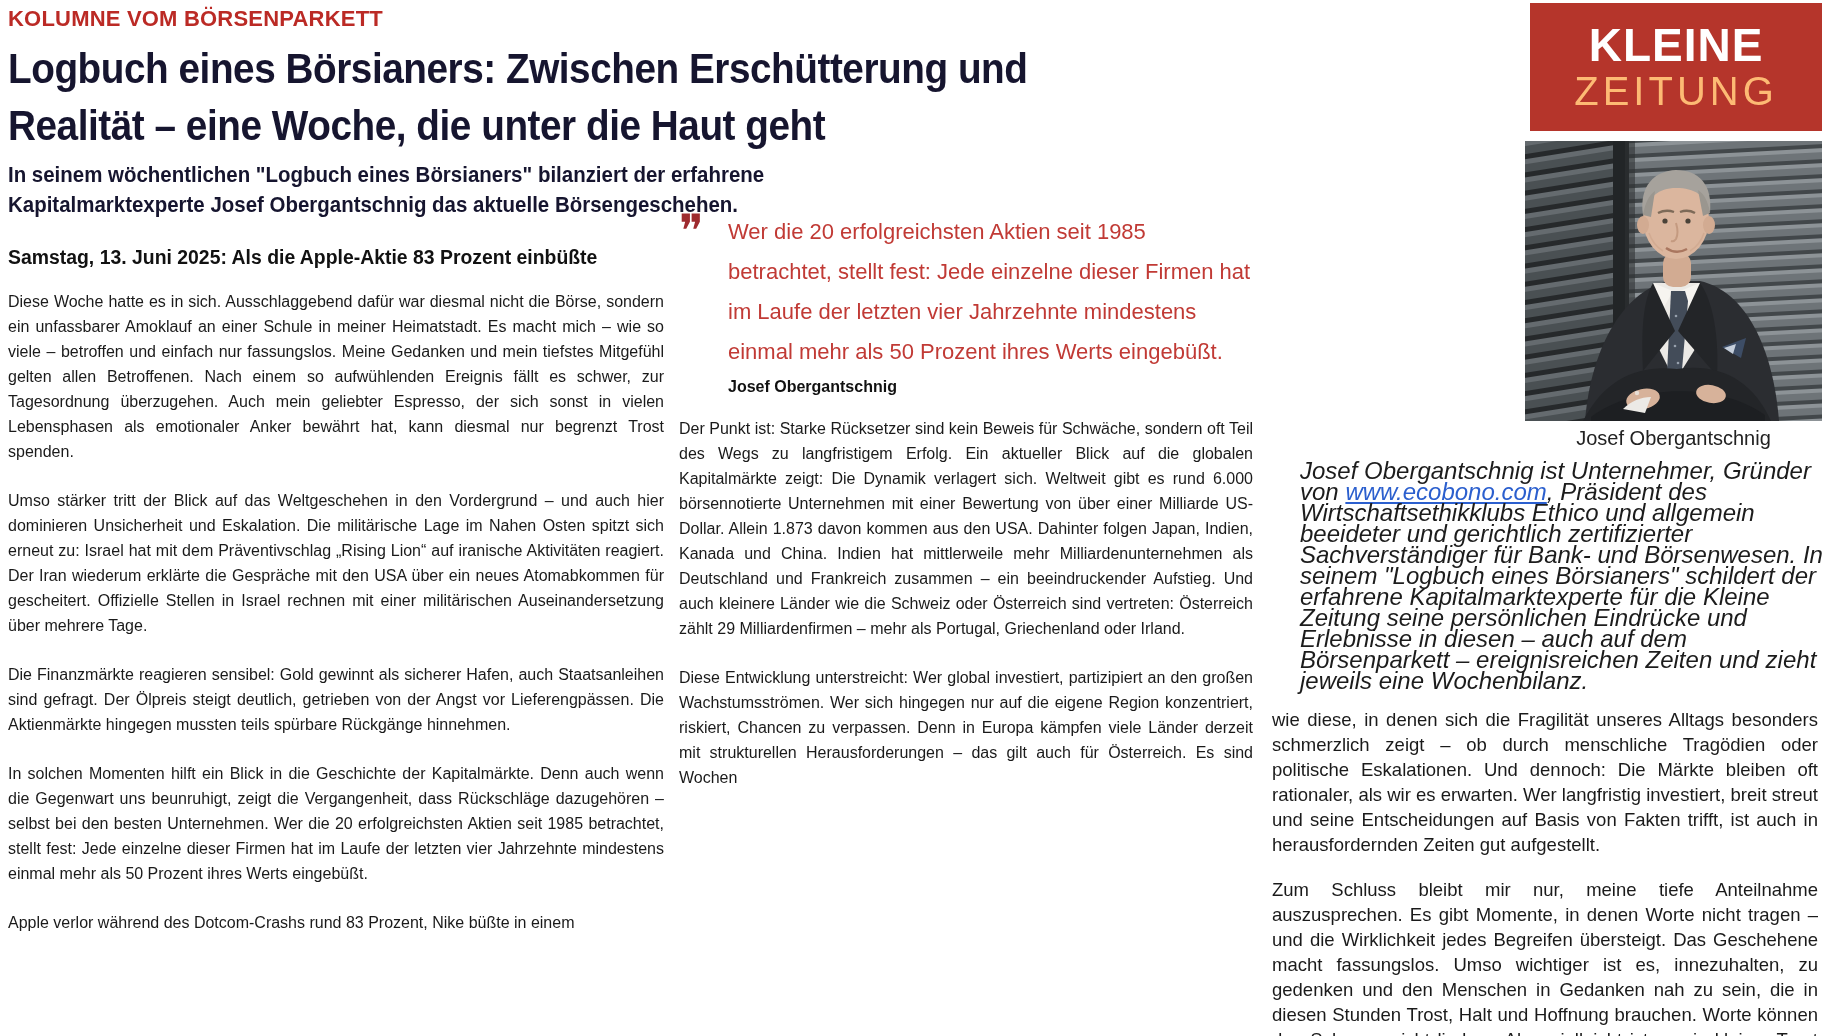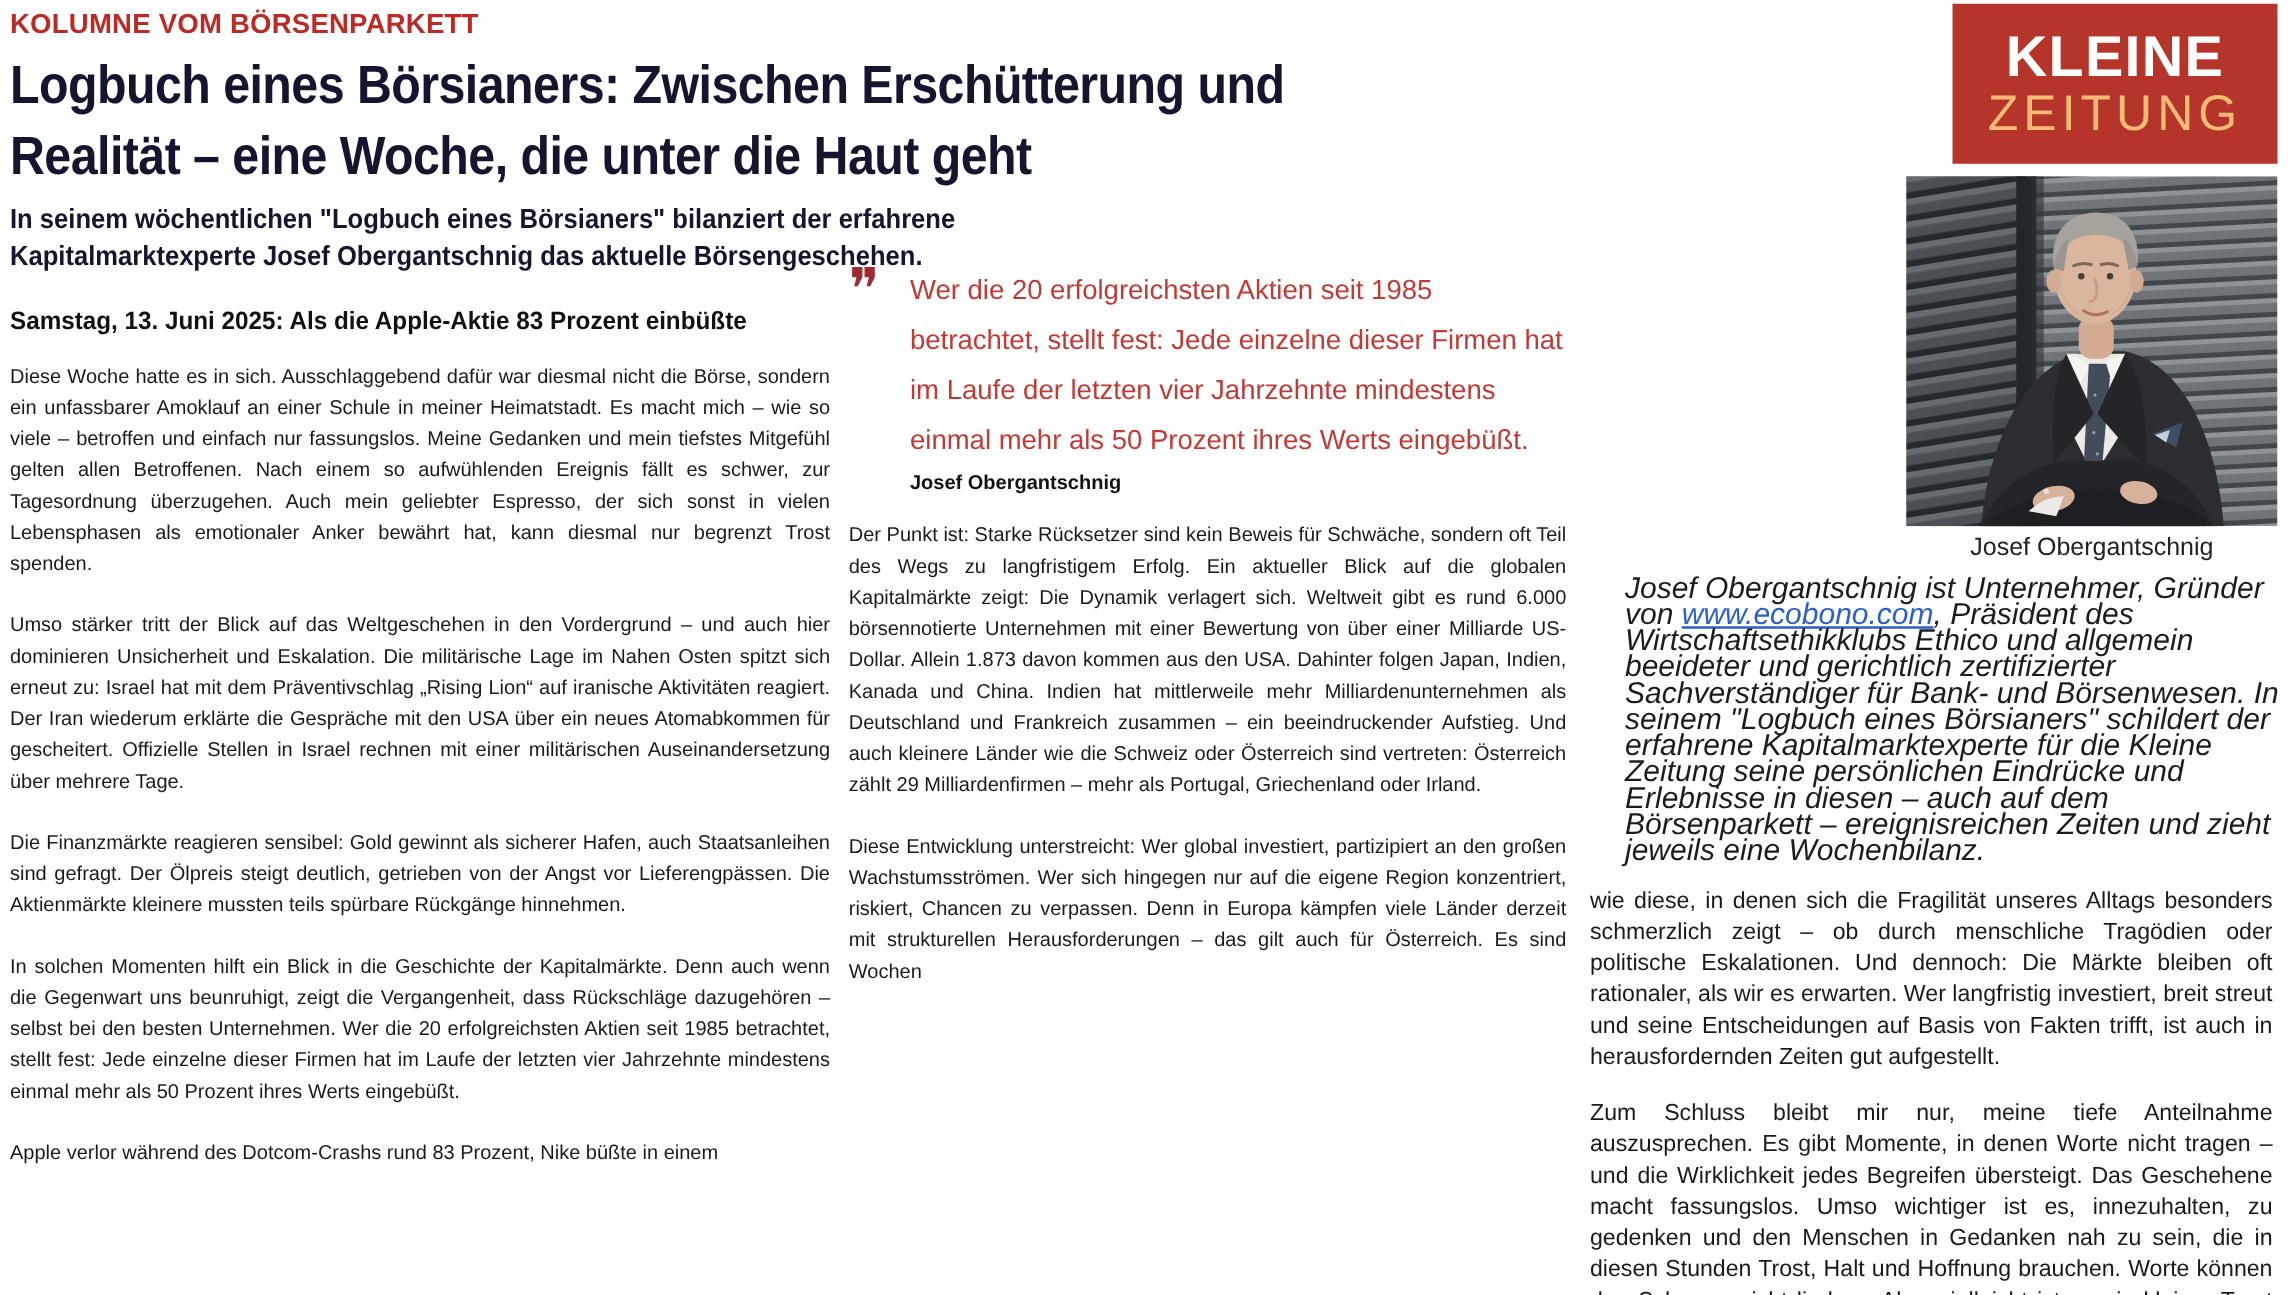--- a/index.html
+++ b/index.html
@@ -33,21 +33,21 @@
 
   .col-mid{position:absolute;left:679px;top:212px;width:574px;}
   .quote-row{display:flex;gap:9px;margin-bottom:6px;}
   .quote-icon{flex:0 0 40px;font-family:"DejaVu Serif",serif;font-size:46px;line-height:38px;
     color:var(--c-quote-icon);text-align:left;}
   .quote-text{font-size:22px;line-height:40px;color:var(--c-quote);}
   .quote-attr{font-size:16px;font-weight:700;color:#111;margin:6px 0 20px 49px;}
 
   
   .right-rail{position:absolute;left:1272px;top:0;width:560px;height:1036px;}
-  .logo{width:260px;height:128px;background:var(--c-logo);margin:3px 10px 0 auto;
+  .logo{width:292px;height:128px;background:var(--c-logo);margin:3px 10px 0 auto;
     display:flex;flex-direction:column;align-items:center;justify-content:center;}
   .logo-top{color:#fff;font-size:46px;line-height:48px;font-weight:700;letter-spacing:1px;}
   .logo-bottom{color:#fdba74;font-size:40px;line-height:44px;font-weight:400;letter-spacing:4px;}
   .photo{display:block;width:297px;height:280px;margin:10px 10px 0 auto;}
   .caption{width:297px;margin:6px 10px 0 auto;text-align:center;font-size:20px;color:#222;}
   .bio{margin:10px 6px 0 28px;font-style:italic;font-size:24px;line-height:21px;color:#1c1c1c;}
   .bio-link{color:var(--c-link);text-decoration:underline;cursor:pointer;}
   .rail-p{font-size:18.5px;line-height:25px;color:var(--c-body);text-align:justify;margin:16px 14px 0 0;}
   .rail-p + .rail-p{margin-top:20px;}
 </style>
@@ -65,21 +65,21 @@
     <div class="standfirst">
       <div class="standfirst-line">In seinem wöchentlichen "Logbuch eines Börsianers" bilanziert der erfahrene</div>
       <div class="standfirst-line">Kapitalmarktexperte Josef Obergantschnig das aktuelle Börsengeschehen.</div>
     </div>
   </div>
 
   <div class="col-left">
     <h2 class="dateline">Samstag, 13. Juni 2025: Als die Apple-Aktie 83 Prozent einbüßte</h2>
     <p class="body-p">Diese Woche hatte es in sich. Ausschlaggebend dafür war diesmal nicht die Börse, sondern ein unfassbarer Amoklauf an einer Schule in meiner Heimatstadt. Es macht mich – wie so viele – betroffen und einfach nur fassungslos. Meine Gedanken und mein tiefstes Mitgefühl gelten allen Betroffenen. Nach einem so aufwühlenden Ereignis fällt es schwer, zur Tagesordnung überzugehen. Auch mein geliebter Espresso, der sich sonst in vielen Lebensphasen als emotionaler Anker bewährt hat, kann diesmal nur begrenzt Trost spenden.</p>
     <p class="body-p">Umso stärker tritt der Blick auf das Weltgeschehen in den Vordergrund – und auch hier dominieren Unsicherheit und Eskalation. Die militärische Lage im Nahen Osten spitzt sich erneut zu: Israel hat mit dem Präventivschlag „Rising Lion“ auf iranische Aktivitäten reagiert. Der Iran wiederum erklärte die Gespräche mit den USA über ein neues Atomabkommen für gescheitert. Offizielle Stellen in Israel rechnen mit einer militärischen Auseinandersetzung über mehrere Tage.</p>
-    <p class="body-p">Die Finanzmärkte reagieren sensibel: Gold gewinnt als sicherer Hafen, auch Staatsanleihen sind gefragt. Der Ölpreis steigt deutlich, getrieben von der Angst vor Lieferengpässen. Die Aktienmärkte kleinere mussten teils spürbare Rückgänge hinnehmen.</p>
+    <p class="body-p">Die Finanzmärkte reagieren sensibel: Gold gewinnt als sicherer Hafen, auch Staatsanleihen sind gefragt. Der Ölpreis steigt deutlich, getrieben von der Angst vor Lieferengpässen. Die Aktienmärkte hingegen mussten teils spürbare Rückgänge hinnehmen.</p>
     <p class="body-p">In solchen Momenten hilft ein Blick in die Geschichte der Kapitalmärkte. Denn auch wenn die Gegenwart uns beunruhigt, zeigt die Vergangenheit, dass Rückschläge dazugehören – selbst bei den besten Unternehmen. Wer die 20 erfolgreichsten Aktien seit 1985 betrachtet, stellt fest: Jede einzelne dieser Firmen hat im Laufe der letzten vier Jahrzehnte mindestens einmal mehr als 50 Prozent ihres Werts eingebüßt.</p>
     <p class="body-p">Apple verlor während des Dotcom-Crashs rund 83 Prozent, Nike büßte in einem</p>
   </div>
 
   <div class="col-mid">
     <div class="quote-row">
       <div class="quote-icon">❞</div>
       <div class="quote-text">Wer die 20 erfolgreichsten Aktien seit 1985 betrachtet, stellt fest: Jede einzelne dieser Firmen hat im Laufe der letzten vier Jahrzehnte mindestens einmal mehr als 50 Prozent ihres Werts eingebüßt.</div>
     </div>
     <div class="quote-attr">Josef Obergantschnig</div>

